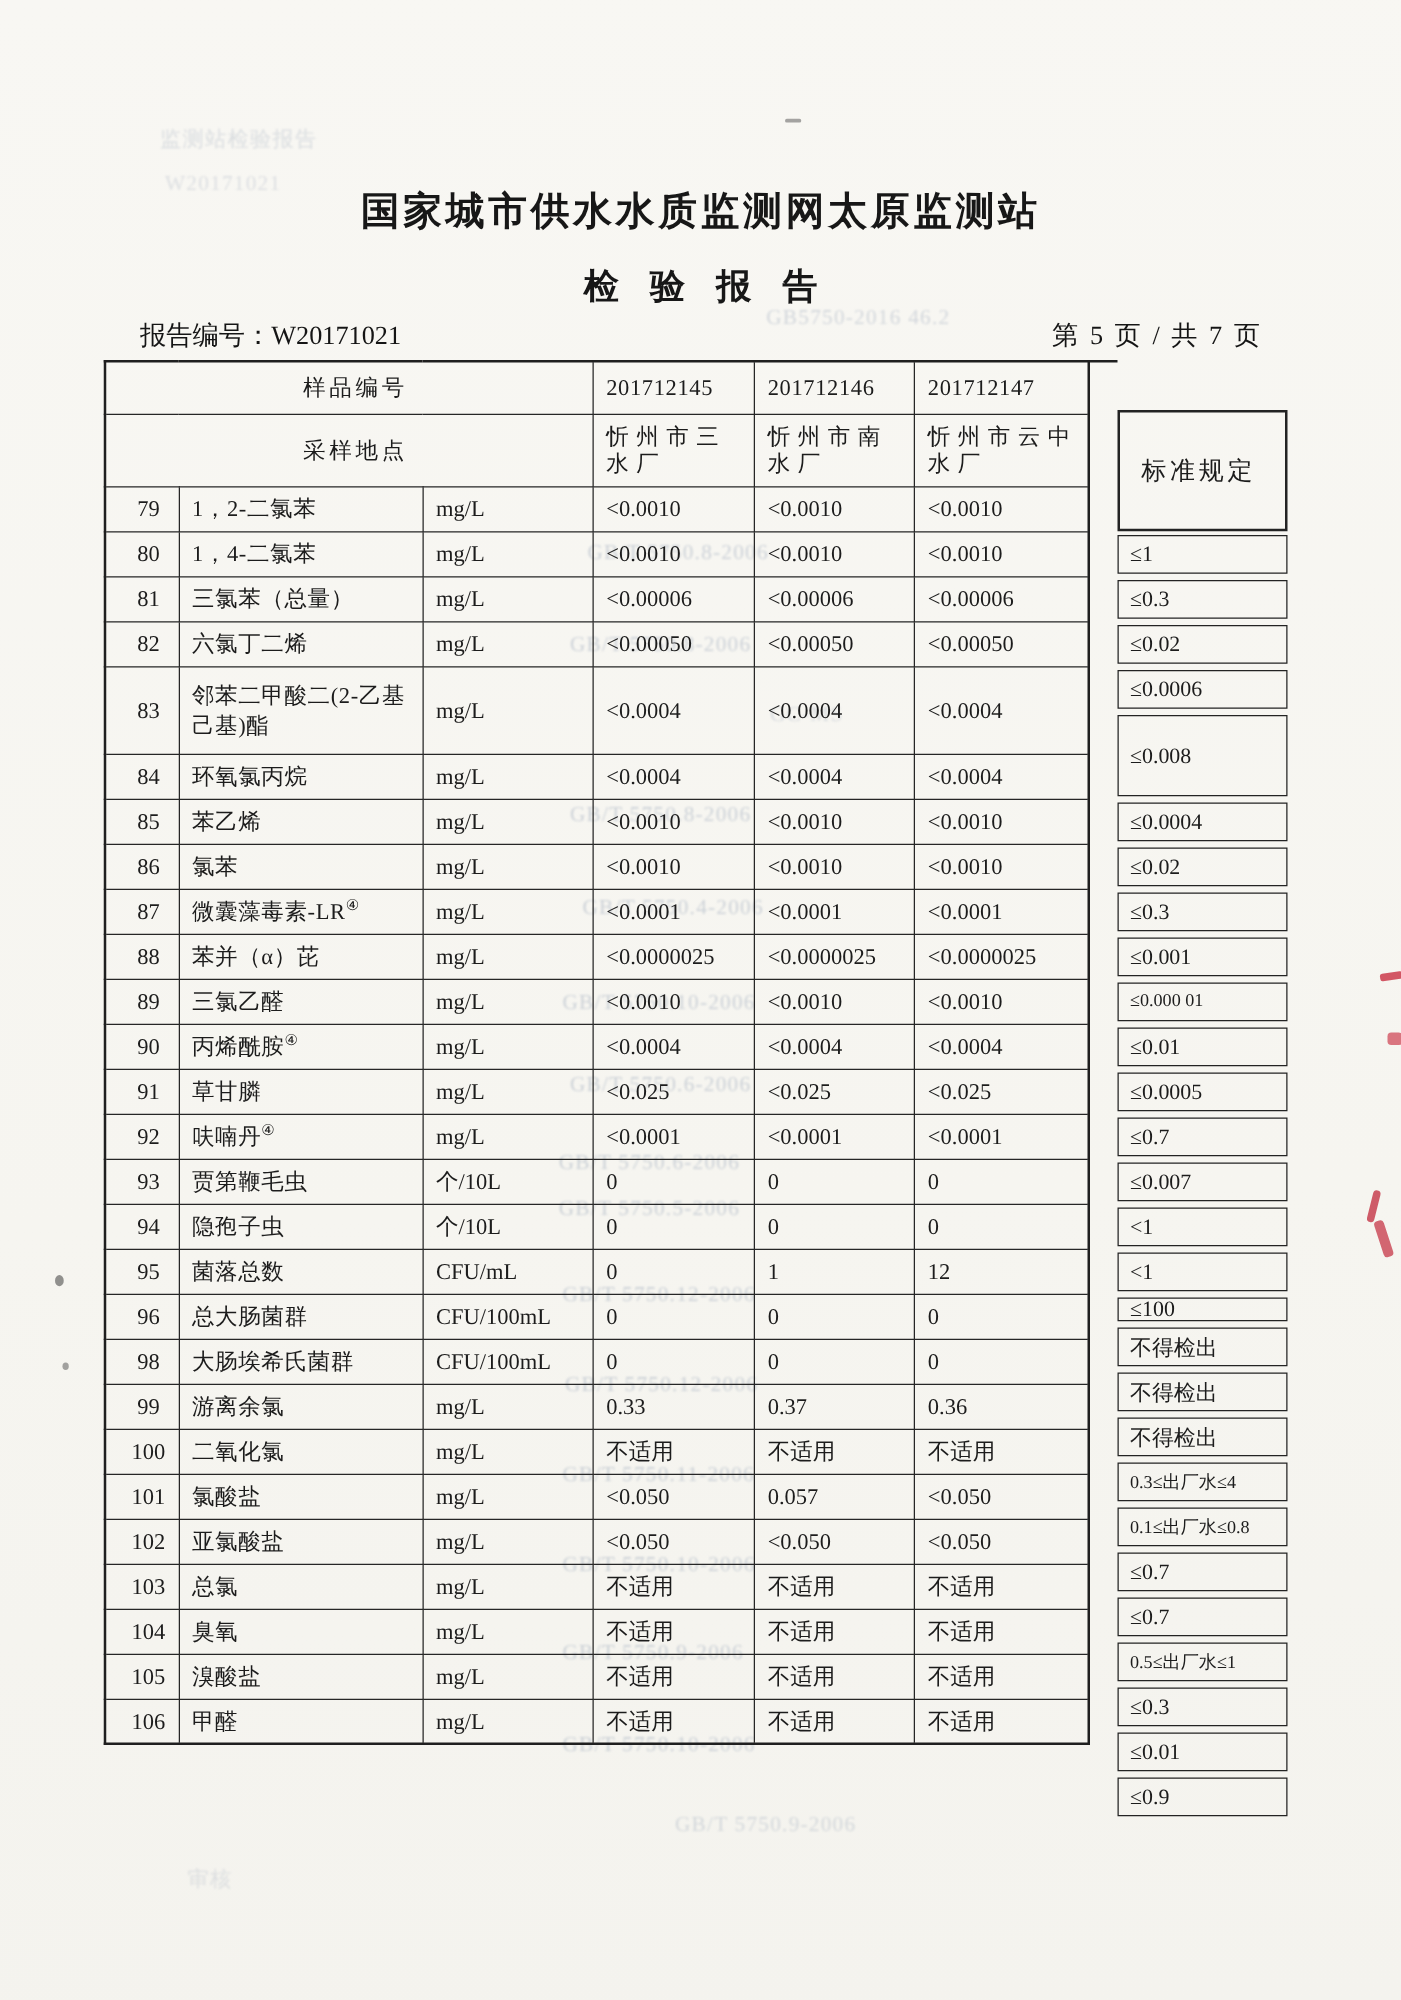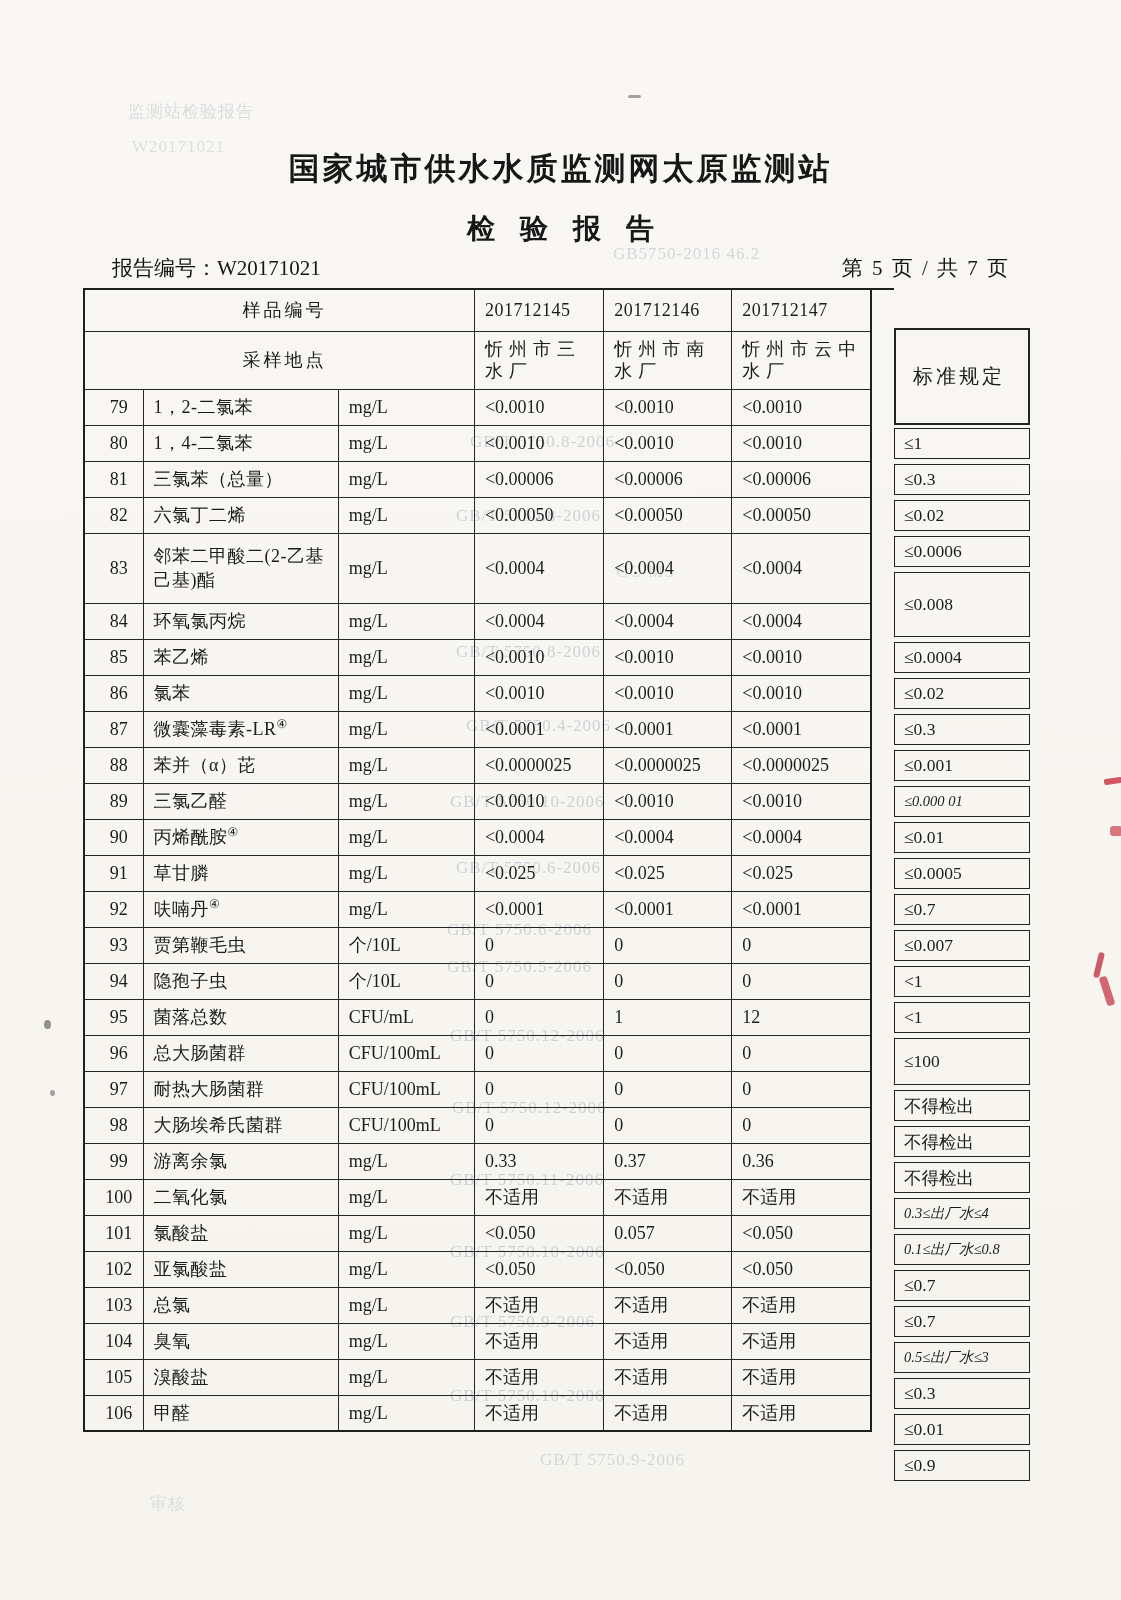--- a/index.html
+++ b/index.html
@@ -34,21 +34,21 @@
   td.c-val{font-size:18px;}
   
   .gap{width:22px;align-self:stretch;border-top:2.6px solid #1f1f1f;height:0px;}
   
   .std-col{display:flex;flex-direction:column;width:136px;}
   .std-box{box-sizing:border-box;border:1.7px solid #232323;margin-bottom:5px;
     display:flex;align-items:center;padding:0 6px 0 9px;font-size:17.5px;
     background:transparent;white-space:nowrap;}
   .std-box.hdr{margin-bottom:3px;justify-content:center;font-size:20px;
     letter-spacing:3px;padding-left:0;border-width:2.2px;margin-top:40px;}
-  .std-box.small{font-size:14.5px;letter-spacing:0;font-style:italic;}
+  .std-box.small{font-size:14.5px;letter-spacing:0;}
   
   .ghost{position:absolute;font-size:17px;color:rgba(110,128,158,.30);
     filter:blur(.7px);letter-spacing:1px;white-space:nowrap;pointer-events:none;}
   .g1{left:128px;top:100px;color:rgba(115,130,160,.22);}
   .g2{left:132px;top:137px;color:rgba(115,130,160,.20);}
   .g3{left:592px;top:244px;color:rgba(110,128,158,.26);margin-left:21px;}
   .g4{left:470px;top:432px;}
   .g5{left:456px;top:506px;}
   .g6{left:616px;top:562px;color:rgba(110,128,158,.22);}
   .g7{left:456px;top:642px;}
@@ -275,28 +275,20 @@
     </tr>
           <tr style="height: 36px;">
       <td class="c-no">96</td>
       <td class="c-name"><span class="nm">总大肠菌群</span><sup class="sp"></sup></td>
       <td class="c-unit">CFU/100mL</td>
       <td class="c-val">0</td>
       <td class="c-val">0</td>
       <td class="c-val">0</td>
     </tr>
           <tr style="height: 36px;">
-      <td class="c-no">97</td>
-      <td class="c-name"><span class="nm">耐热大肠菌群</span><sup class="sp"></sup></td>
-      <td class="c-unit">CFU/100mL</td>
-      <td class="c-val">0</td>
-      <td class="c-val">0</td>
-      <td class="c-val">0</td>
-    </tr>
-          <tr style="height: 36px;">
       <td class="c-no">98</td>
       <td class="c-name"><span class="nm">大肠埃希氏菌群</span><sup class="sp"></sup></td>
       <td class="c-unit">CFU/100mL</td>
       <td class="c-val">0</td>
       <td class="c-val">0</td>
       <td class="c-val">0</td>
     </tr>
           <tr style="height: 36px;">
       <td class="c-no">99</td>
       <td class="c-name"><span class="nm">游离余氯</span><sup class="sp"></sup></td>
@@ -375,29 +367,29 @@
         <div class="std-box" style="height: 31px;">≤0.02</div>
         <div class="std-box" style="height: 31px;">≤0.3</div>
         <div class="std-box" style="height: 31px;">≤0.001</div>
         <div class="std-box small" style="height: 31px;">≤0.000 01</div>
         <div class="std-box" style="height: 31px;">≤0.01</div>
         <div class="std-box" style="height: 31px;">≤0.0005</div>
         <div class="std-box" style="height: 31px;">≤0.7</div>
         <div class="std-box" style="height: 31px;">≤0.007</div>
         <div class="std-box" style="height: 31px;">&lt;1</div>
         <div class="std-box" style="height: 31px;">&lt;1</div>
-        <div class="std-box" style="height: 47px; text-align: center;">≤100</div>
+        <div class="std-box" style="height: 19px; text-align: center;">≤100</div>
         <div class="std-box" style="height: 31px;">不得检出</div>
         <div class="std-box" style="height: 31px;">不得检出</div>
         <div class="std-box" style="height: 31px;">不得检出</div>
         <div class="std-box small" style="height: 31px;">0.3≤出厂水≤4</div>
         <div class="std-box small" style="height: 31px;">0.1≤出厂水≤0.8</div>
         <div class="std-box" style="height: 31px;">≤0.7</div>
         <div class="std-box" style="height: 31px;">≤0.7</div>
-        <div class="std-box small" style="height: 31px;">0.5≤出厂水≤3</div>
+        <div class="std-box small" style="height: 31px;">0.5≤出厂水≤1</div>
         <div class="std-box" style="height: 31px;">≤0.3</div>
         <div class="std-box" style="height: 31px;">≤0.01</div>
         <div class="std-box" style="height: 31px;">≤0.9</div>
       </div>
   </div>
 
   <div class="mark red1"></div>
   <div class="mark red2"></div>
   <div class="mark red3a"></div>
   <div class="mark red3b"></div>

